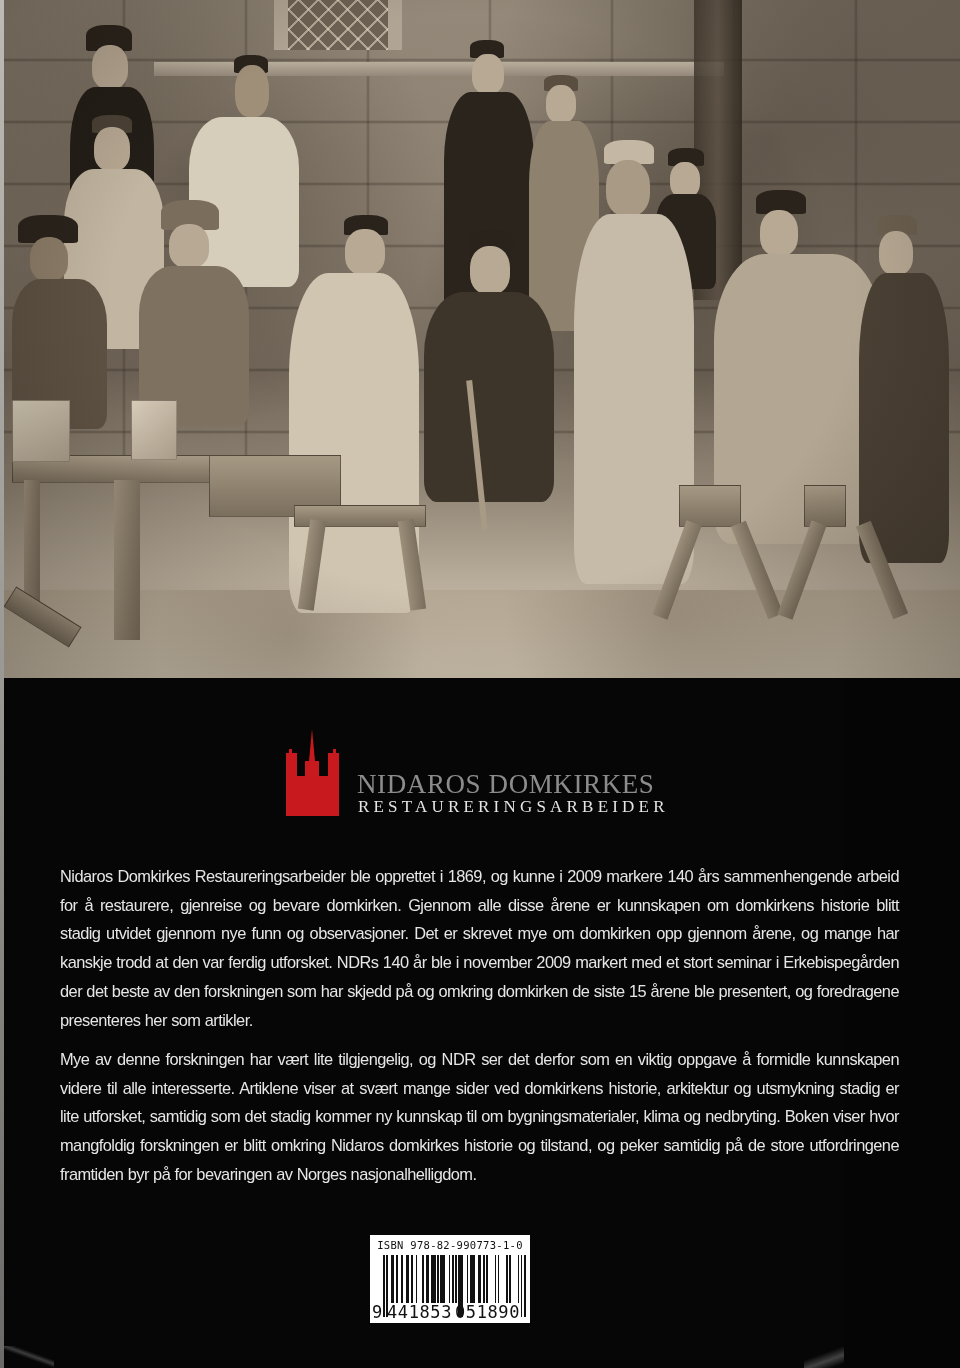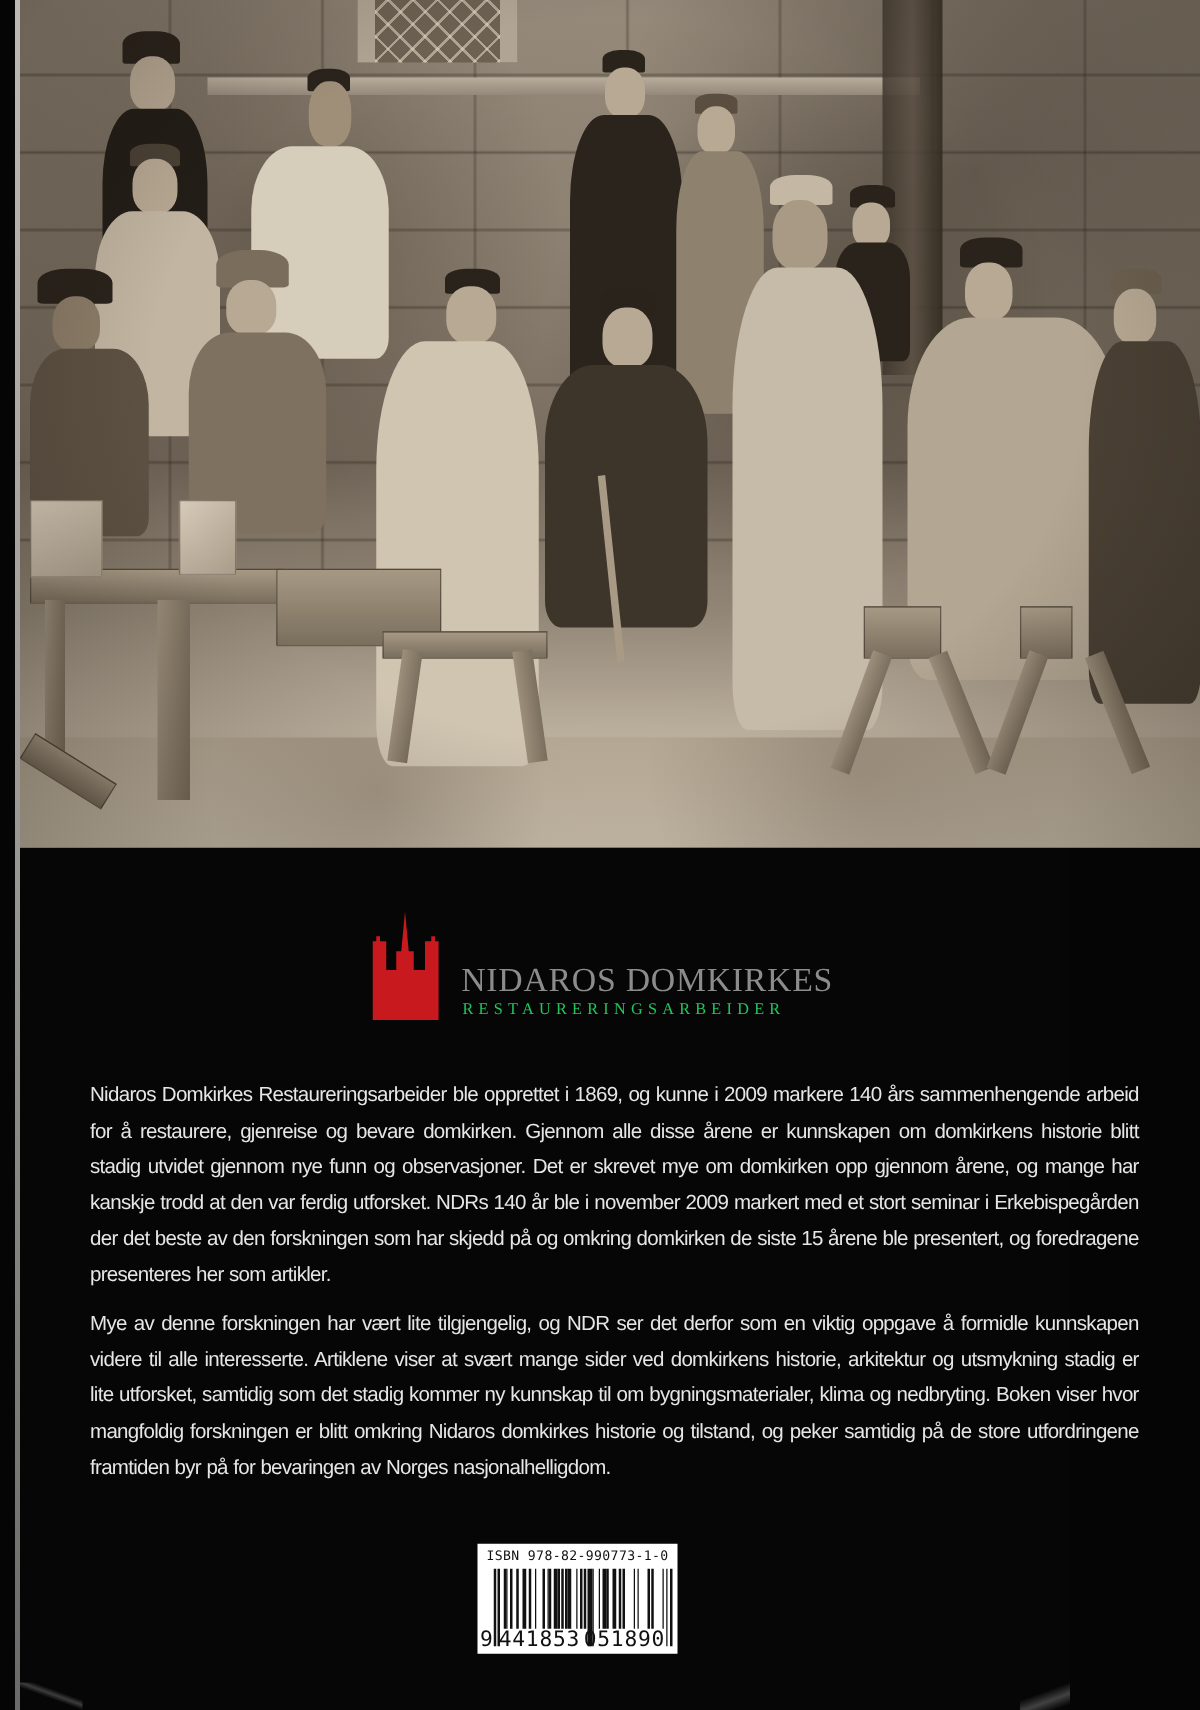--- a/index.html
+++ b/index.html
@@ -2,21 +2,21 @@
 <html><head>
   <meta charset="utf-8">
   <style>
     html, body { margin: 0; padding: 0; }
     body {
       width: 960px; height: 1368px; overflow: hidden;
       background: #050505;
       position: relative;
       font-family: "Liberation Sans", sans-serif;
     }
-    .cover { position: absolute; left: 12px; top: 0; width: 844px; height: 1368px; background: #060606; }
+    .cover { position: absolute; left: 0; top: 0; width: 844px; height: 1368px; background: #060606; }
     .edge-left {
       position: absolute; left: 0; top: 0; width: 4px; height: 1368px;
       background: linear-gradient(to bottom, #bdbab5 0%, #9a9894 50%, #6b6a68 100%);
       z-index: 5;
     }
     
     .photo {
       position: absolute; left: 4px; top: 0; width: 956px; height: 678px;
       overflow: hidden;
       background:
@@ -84,22 +84,22 @@
     .logo svg.church { position: absolute; left: 0; top: 0; width: 53px; height: 89px; }
     .logo .logo-title {
       position: absolute; left: 71px; top: 44px;
       font-family: "Liberation Serif", "DejaVu Serif", serif;
       font-size: 27px; line-height: 27px;
       color: #8c8c8c; letter-spacing: 0.6px; white-space: nowrap;
     }
     .logo .logo-subtitle {
       position: absolute; left: 72px; top: 72px;
       font-family: "Liberation Serif", "DejaVu Serif", serif;
-      font-size: 13px; line-height: 16px;
-      color: #22c55e; letter-spacing: 4.2px; white-space: nowrap;
+      font-size: 17px; line-height: 16px;
+      color: #e5e5e5; letter-spacing: 4.2px; white-space: nowrap;
     }
 
     
     .blurb {
       position: absolute; left: 60px; width: 839px;
       color: #e6e6e6;
       font-family: "Liberation Sans", "DejaVu Sans", sans-serif;
       font-size: 16.4px; line-height: 28.7px;
       text-align: justify;
       transform-origin: left top;

